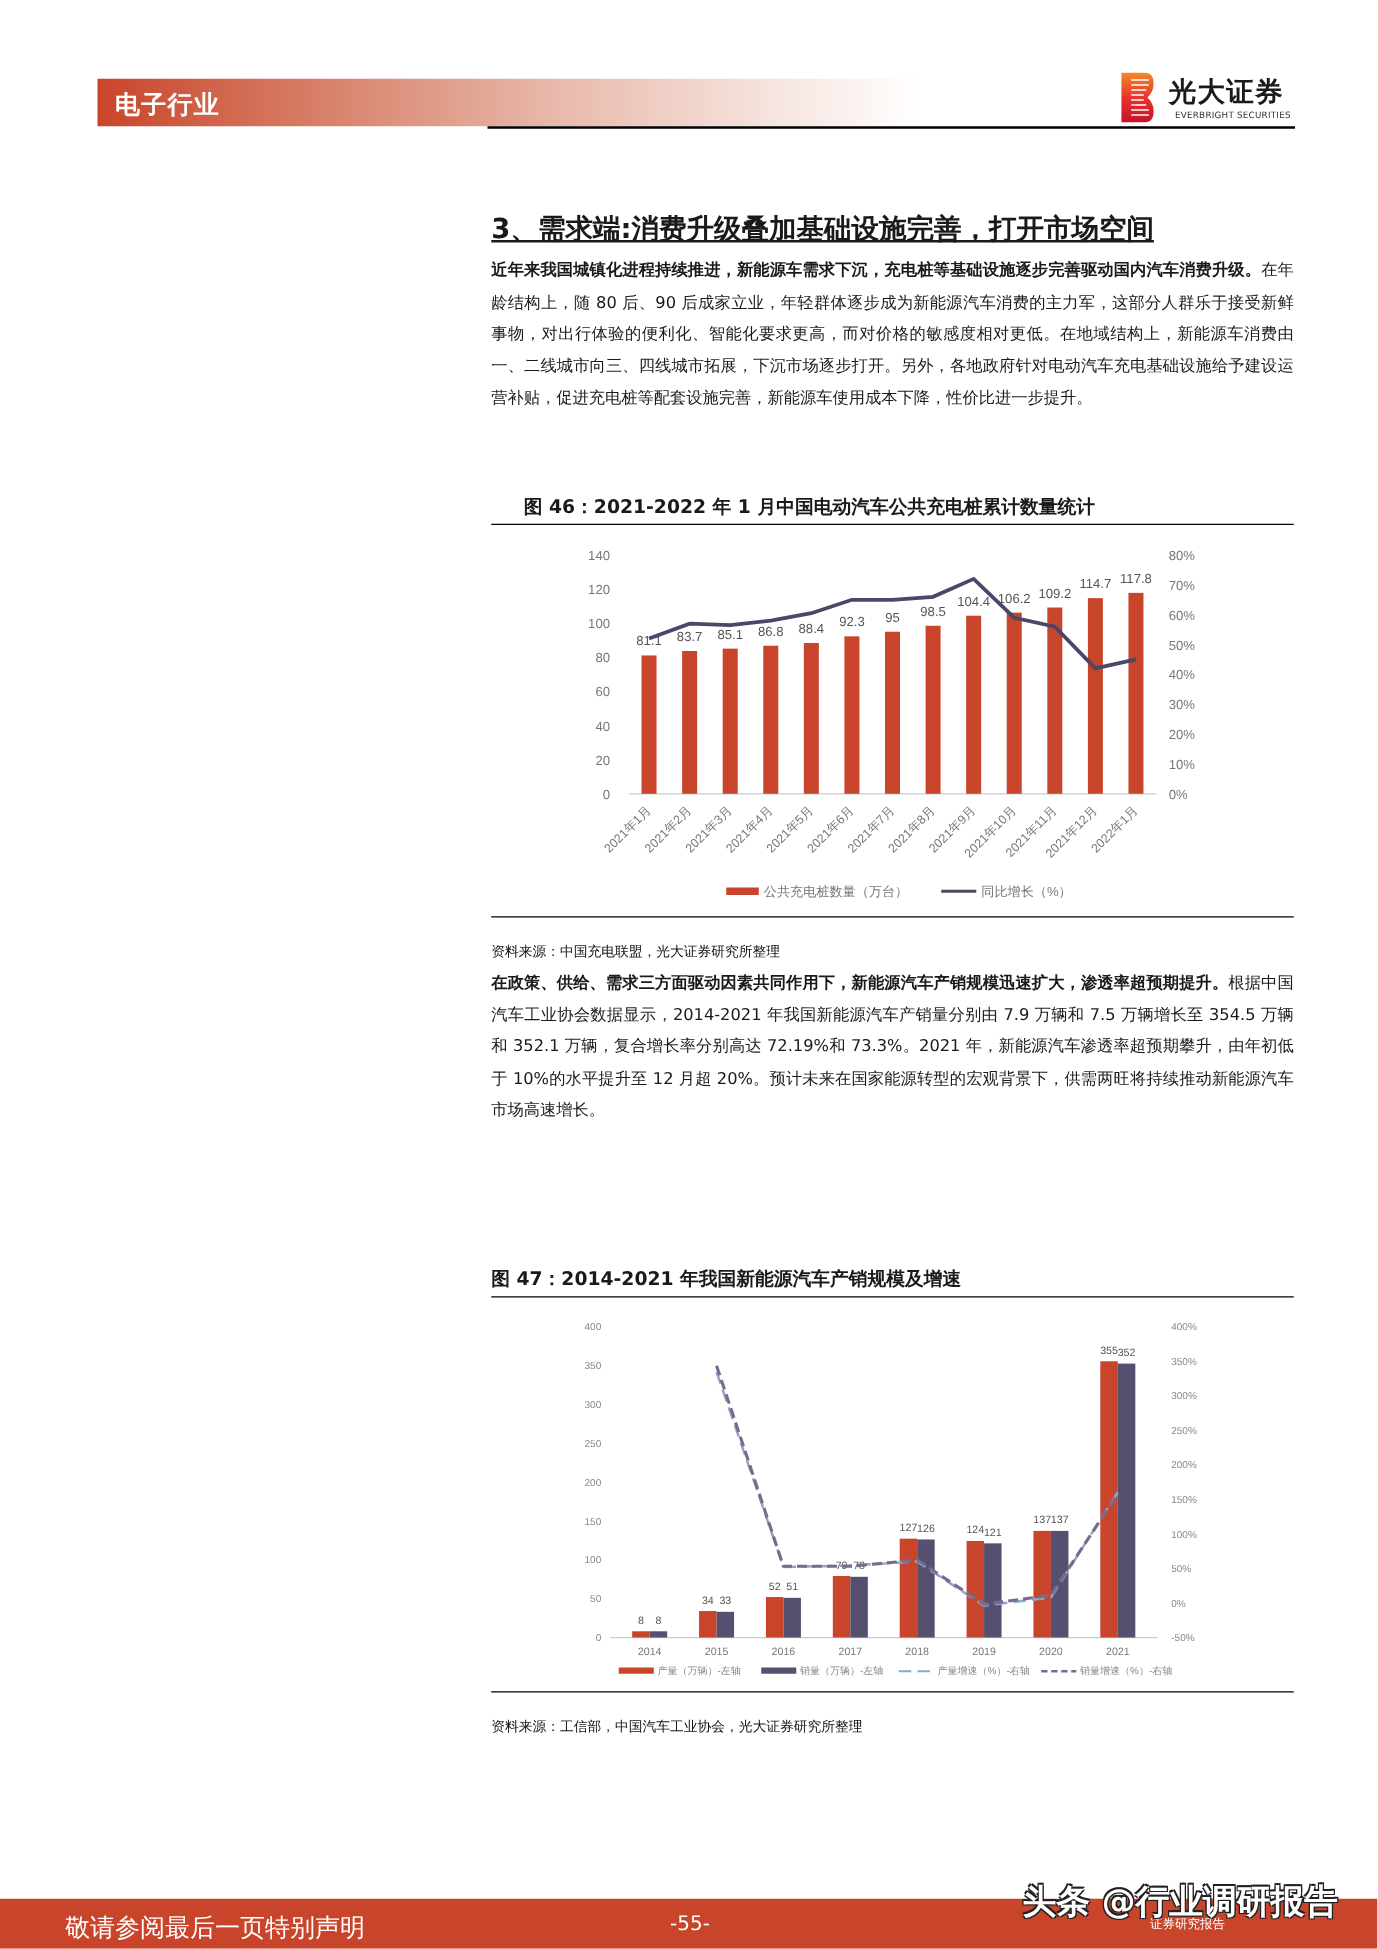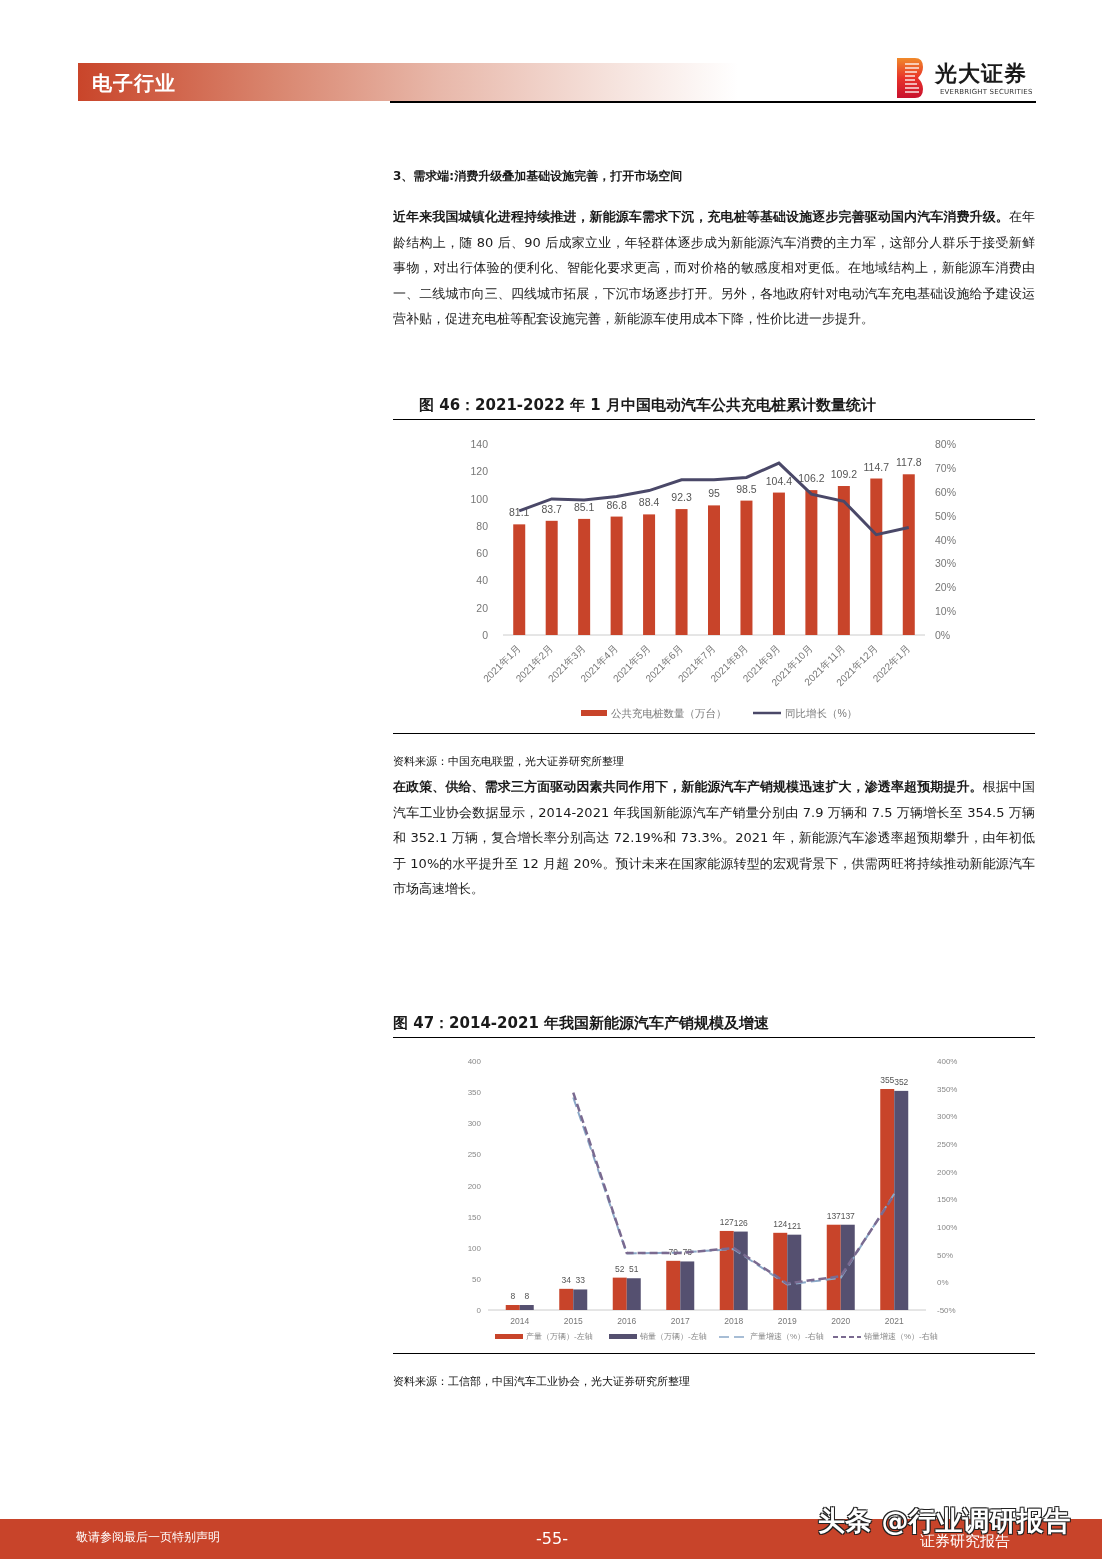--- a/index.html
+++ b/index.html
@@ -9,43 +9,43 @@
   .header-band { position: absolute; left: 78px; top: 63px; width: 660px; height: 38px;
     background: linear-gradient(90deg, #c9452a 0%, #d9866f 30%, #e8b8aa 55%, #f5e1db 80%, #ffffff 100%); }
   .header-title { position: absolute; left: 92px; top: 70px; font-size: 20px; font-weight: bold; color: #ffffff; letter-spacing: 1px; }
   .header-rule { position: absolute; left: 390px; top: 101px; width: 646px; height: 2px; background: #000; }
   .logo { position: absolute; left: 897px; top: 58px; width: 140px; height: 42px; }
   .logo-mark { position: absolute; left: 0; top: 0; width: 26px; height: 40px; }
   .logo-cn { position: absolute; left: 38px; top: 1px; font-size: 22px; font-weight: bold; color: #1a1a1a; letter-spacing: 1px; text-align: center; }
   .logo-en { position: absolute; left: 22px; top: 30px; font-size: 7px; font-weight: normal; color: #333; letter-spacing: 0.2px; white-space: nowrap; margin-left: 21px; }
 
   .content { position: absolute; left: 393px; width: 642px; }
-  .section-heading { top: 168px; font-size: 12px; font-weight: bold; }
+  .section-heading { top: 168px; font-size: 22px; font-weight: bold; text-decoration: underline; }
   .para { font-size: 13px; line-height: 25.5px; text-align: justify; }
   .para b { font-weight: bold; }
   .para1 { top: 204px; }
   .para2 { top: 774px; }
 
   .fig-title { font-size: 15px; font-weight: bold; padding-bottom: 4px; border-bottom: 1.5px solid #000; }
   .fig46-title { top: 396px; padding-left: 26px; }
   .fig47-title { top: 1014px; }
   .fig-source { font-size: 11px; padding-top: 20px; border-top: 1.5px solid #000; color: #111; }
   .fig46-source { top: 733px; }
   .fig47-source { top: 1353px; }
 
   .chart { position: absolute; }
   .chart46 { left: 393px; top: 425px; width: 642px; height: 305px; }
   .chart47 { left: 393px; top: 1045px; width: 642px; height: 305px; }
   .chart svg { width: 100%; height: 100%; display: block; }
   svg text { font-family: "Liberation Sans", "DejaVu Sans", sans-serif; }
 
   .footer { position: absolute; left: 0; top: 1519px; width: 1102px; height: 40px; background: #c8442a; }
-  .footer-left { position: absolute; left: 76px; top: 1529px; font-size: 12px; color: #fff; }
+  .footer-left { position: absolute; left: 52px; top: 1529px; font-size: 20px; color: #fff; }
   .footer-center { position: absolute; left: 536px; top: 1529px; font-size: 16px; color: #fff; }
-  .footer-right { position: absolute; left: 920px; top: 1532px; font-size: 15px; color: #fff; }
+  .footer-right { position: absolute; left: 920px; top: 1532px; font-size: 10px; color: #fff; }
   .watermark { position: absolute; left: 818px; top: 1503px; font-size: 27px; color: #fff; font-weight: bold;
     text-shadow: 1px 1px 0 #222, -1px -1px 0 #222, 1px -1px 0 #222, -1px 1px 0 #222; white-space: nowrap; }
 </style>
 </head>
 <body>
 
 <div class="header-band"></div>
 <div class="header-title">电子行业</div>
 <div class="header-rule"></div>
 <div class="logo">

